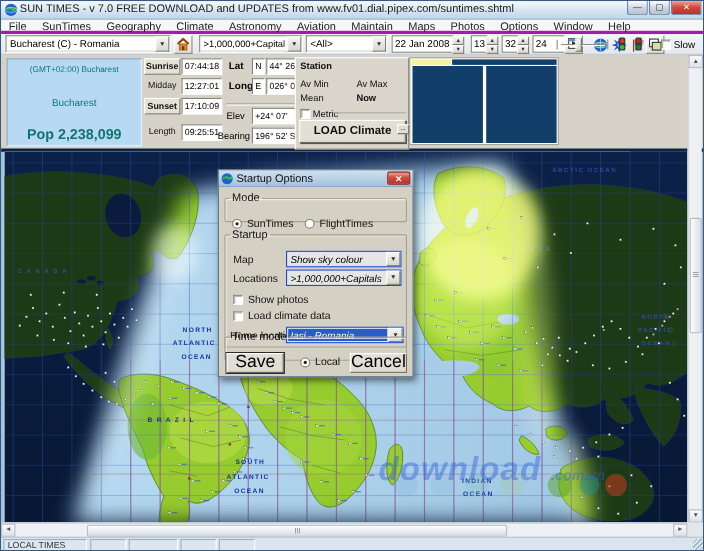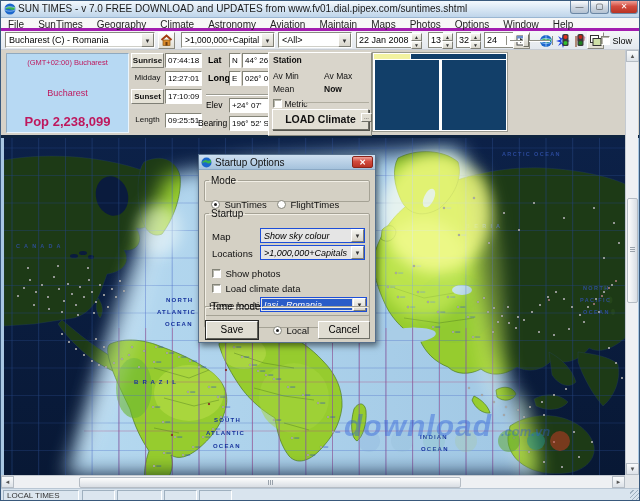--- a/index.html
+++ b/index.html
@@ -20,21 +20,21 @@
   .combo .cval{position:absolute;left:3px;top:2px;right:15px;white-space:nowrap;overflow:hidden;color:#000;}
   .combo .cbtn{position:absolute;right:0;top:0;bottom:0;width:13px;background:linear-gradient(#f4f4f0,#d9d6cc);border:1px solid;border-color:#fff #7f7f76 #7f7f76 #fff;color:#333;font-size:6px;line-height:14px;text-align:center;}
   .spin{position:absolute;height:16px;background:#fff;border:1px solid #8a8a80;font-size:9px;}
   .spin .sval{position:absolute;left:2px;top:2px;}
   .spin .ud{position:absolute;right:-11px;top:0;width:11px;height:16px;}
   .spin .ud div{height:8px;background:linear-gradient(#f6f6f2,#d8d5cb);border:1px solid;border-color:#fff #7f7f76 #7f7f76 #fff;font-size:5px;line-height:7px;text-align:center;color:#333;}
   .tbtn{position:absolute;width:17px;height:17px;border:1px solid transparent;text-align:center;}
   .check{display:inline-block;width:9px;height:9px;background:#fff;border:1px solid;border-color:#848478 #fff #fff #848478;box-shadow:inset 1px 1px 0 #b8b8ae;vertical-align:middle;}
   
   #inforow{left:0;top:49px;width:640px;height:88px;background:#d6d2c8;border-bottom:3px solid #0e2440;}
-  #bluebox{left:5px;top:3px;width:123px;height:80px;background:#b7d9f3;border:1px solid;border-color:#8fa9bf #e8f4fd #e8f4fd #8fa9bf;color:#be185d;font-family:"DejaVu Sans Mono",monospace;}
+  #bluebox{left:5px;top:3px;width:123px;height:80px;background:#b7d9f3;border:1px solid;border-color:#8fa9bf #e8f4fd #e8f4fd #8fa9bf;color:#0f766e;font-family:"DejaVu Sans Mono",monospace;}
   .srlabel{position:absolute;width:33px;height:15px;font-size:8px;text-align:center;line-height:14px;color:#111;}
   .srlabel.raised{background:#e4e1d6;border:1px solid;border-color:#fff #7f7f76 #7f7f76 #fff;font-weight:bold;}
   .val{position:absolute;height:15px;background:#fff;border:1px solid;border-color:#848478 #fff #fff #848478;font-size:8px;line-height:13px;padding-left:2px;color:#000;white-space:nowrap;}
   .blab{position:absolute;font-size:9px;font-weight:bold;color:#000;}
   #station{left:267px;top:2px;width:104px;height:84px;background:#d9d5cb;border:1px solid;border-color:#fff #8a8a80 #8a8a80 #fff;font-size:8.5px;color:#111;}
   #loadbtn{position:absolute;left:3px;top:56px;width:97px;height:21px;background:#e2dfd4;border:1px solid;border-color:#fff #6f6f66 #6f6f66 #fff;box-shadow:1px 1px 0 #55554e;font-size:10.5px;font-weight:bold;text-align:center;line-height:19px;}
   #chartbox{left:371px;top:2px;width:136px;height:80px;background:#fff;border:1px solid #9a9a90;}
   .navy{position:absolute;background:#123f69;}
   
   .sbtn{position:absolute;background:linear-gradient(#fafbfc,#dde2e8);border:1px solid #b5bcc4;color:#555;font-size:6px;text-align:center;}
@@ -58,21 +58,21 @@
   fieldset{position:absolute;margin:0;padding:0;border:1px solid #a5a295;border-radius:2px;box-shadow:1px 1px 0 #f2efe6 inset;}
   legend{font-size:10px;padding:0 2px;margin-left:4px;color:#111;}
   .rb{display:inline-block;width:9px;height:9px;border-radius:50%;background:#fff;border:1px solid #848478;position:relative;vertical-align:middle;}
   .rb.sel::after{content:"";position:absolute;left:2px;top:2px;width:3px;height:3px;border-radius:50%;background:#222;}
   .dlab{font-size:9.5px;color:#111;vertical-align:middle;}
   .dlab.dis{color:#9a978b;}
   .dcombo{position:absolute;height:15px;background:#e5e5e5;border:1px solid #1d4ed8;font-size:9px;font-style:italic;}
   .dcombo .cval{position:absolute;left:1px;top:1px;right:14px;bottom:1px;padding:1px 0 0 2px;white-space:nowrap;overflow:hidden;}
   .dcombo .cval.hl{background:#2a5cc8;color:#fff;}
   .dcombo .cbtn{position:absolute;right:0;top:0;bottom:0;width:13px;background:linear-gradient(#f4f4f0,#d9d6cc);border:1px solid;border-color:#fff #7f7f76 #7f7f76 #fff;font-size:6px;line-height:13px;text-align:center;color:#333;}
-  .dbtn{position:absolute;width:52px;height:18px;background:#e0ddd2;border:1px solid;border-color:#fff #5f5f58 #5f5f58 #fff;box-shadow:0 0 0 1px #2a2a28;font-size:10px;text-align:center;line-height:16px;color:#000;}
+  .dbtn{position:absolute;width:52px;height:18px;background:#e0ddd2;border:1px solid;border-color:#fff #5f5f58 #5f5f58 #fff;box-shadow:0 0 0 1px #2a2a28;font-size:16px;text-align:center;line-height:16px;color:#000;}
   svg text{font-family:"Liberation Sans",sans-serif;}
 </style>
 </head>
 <body>
 
 <div id="win">
 
   <div class="abs" id="titlebar">
     <svg class="abs" style="left:3px;top:2px" width="12" height="12">
         <circle cx="6" cy="6" r="5.5" fill="#1a66cc"></circle>

